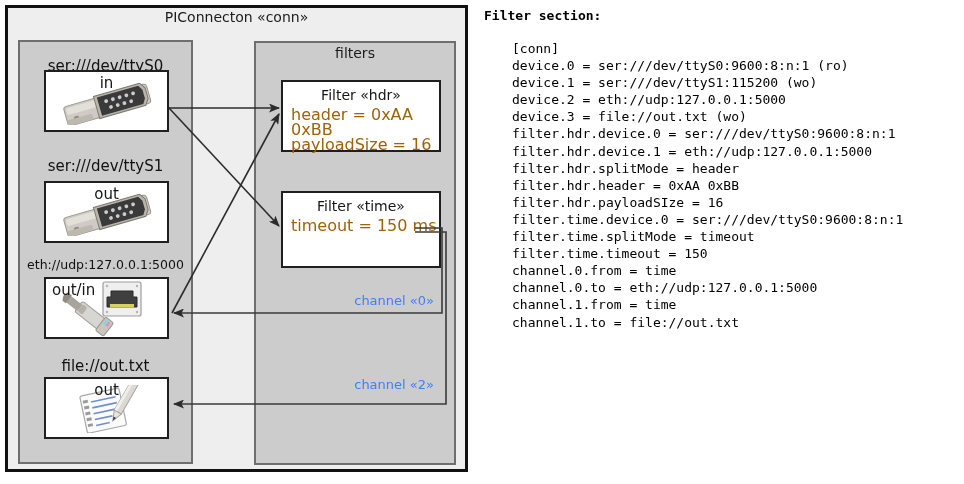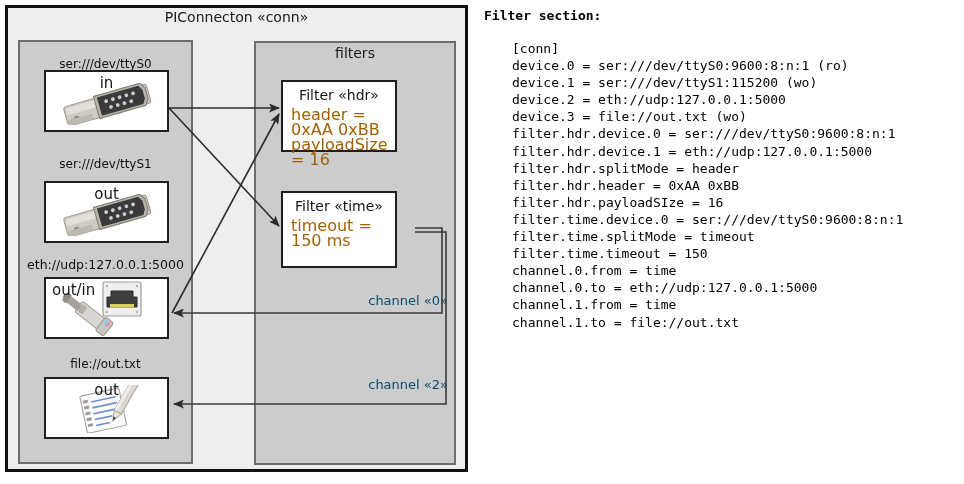--- a/index.html
+++ b/index.html
@@ -57,21 +57,21 @@
     text-align: center;
     font-size: 14px;
     color: #1a1a1a;
   }
 
   .dev-label {
     position: absolute;
     width: 175px;
     left: 18px;
     text-align: center;
-    font-size: 12px;
+    font-size: 15px;
     color: #111111;
     white-space: nowrap;
   }
   #lbl-tty0 { top: 57px; }
   #lbl-tty1 { top: 157px; }
   #lbl-eth  { top: 257px; font-size: 12.5px; }
   #lbl-file { top: 357px; }
 
   .dev-box {
     position: absolute;
@@ -103,21 +103,21 @@
     position: absolute;
     bottom: 1px;
     left: 50%;
     transform: translateX(-50%);
   }
 
   
   .filter-box {
     position: absolute;
     left: 281px;
-    width: 116px;
+    width: 160px;
     background: #ffffff;
     border: 2px solid #1f1f1f;
     box-sizing: border-box;
   }
   #filter-hdr  { top: 80px;  height: 72px; }
   #filter-time { top: 191px; height: 77px; }
 
   .filter-title {
     text-align: center;
     font-size: 14px;
@@ -128,24 +128,23 @@
     margin: 4px 0 0 8px;
     font-size: 16px;
     color: #a16207;
     line-height: 15px;
   }
 
   
   .channel-label {
     position: absolute;
     font-size: 13px;
-    color: #0c4a6e;
+    color: #3b82f6;
     white-space: nowrap;
     text-align: right;
-    padding-left: 14px;
   }
   #ch0-label { left: 256px; top: 293px; width: 178px; }
   #ch1-label { left: 256px; top: 377px; width: 178px; }
 
   
   #connectors {
     position: absolute;
     left: 0; top: 0;
     width: 478px; height: 484px;
     pointer-events: none;

